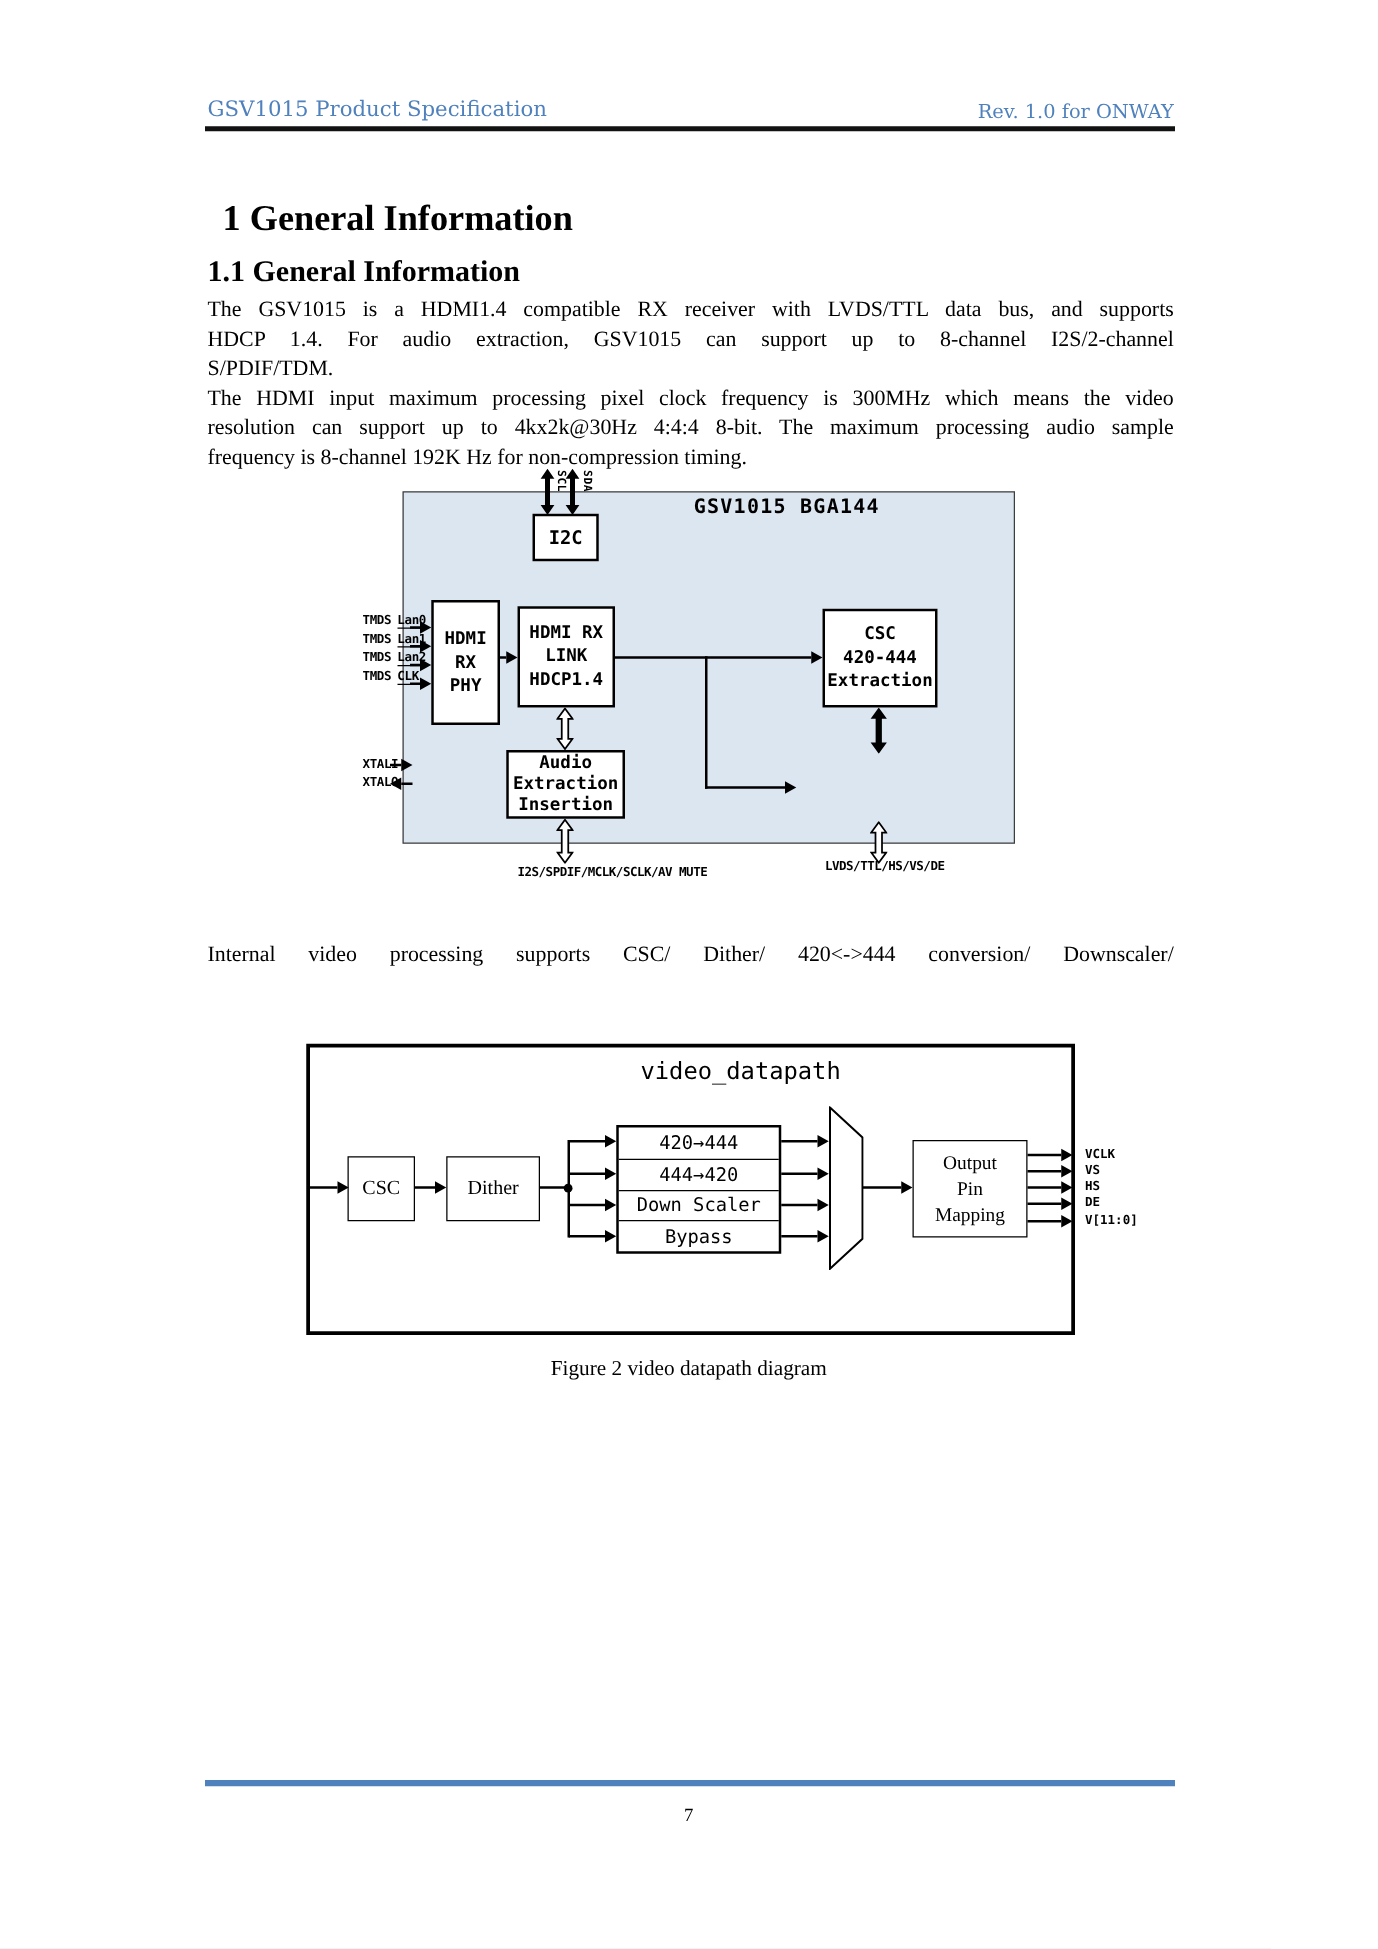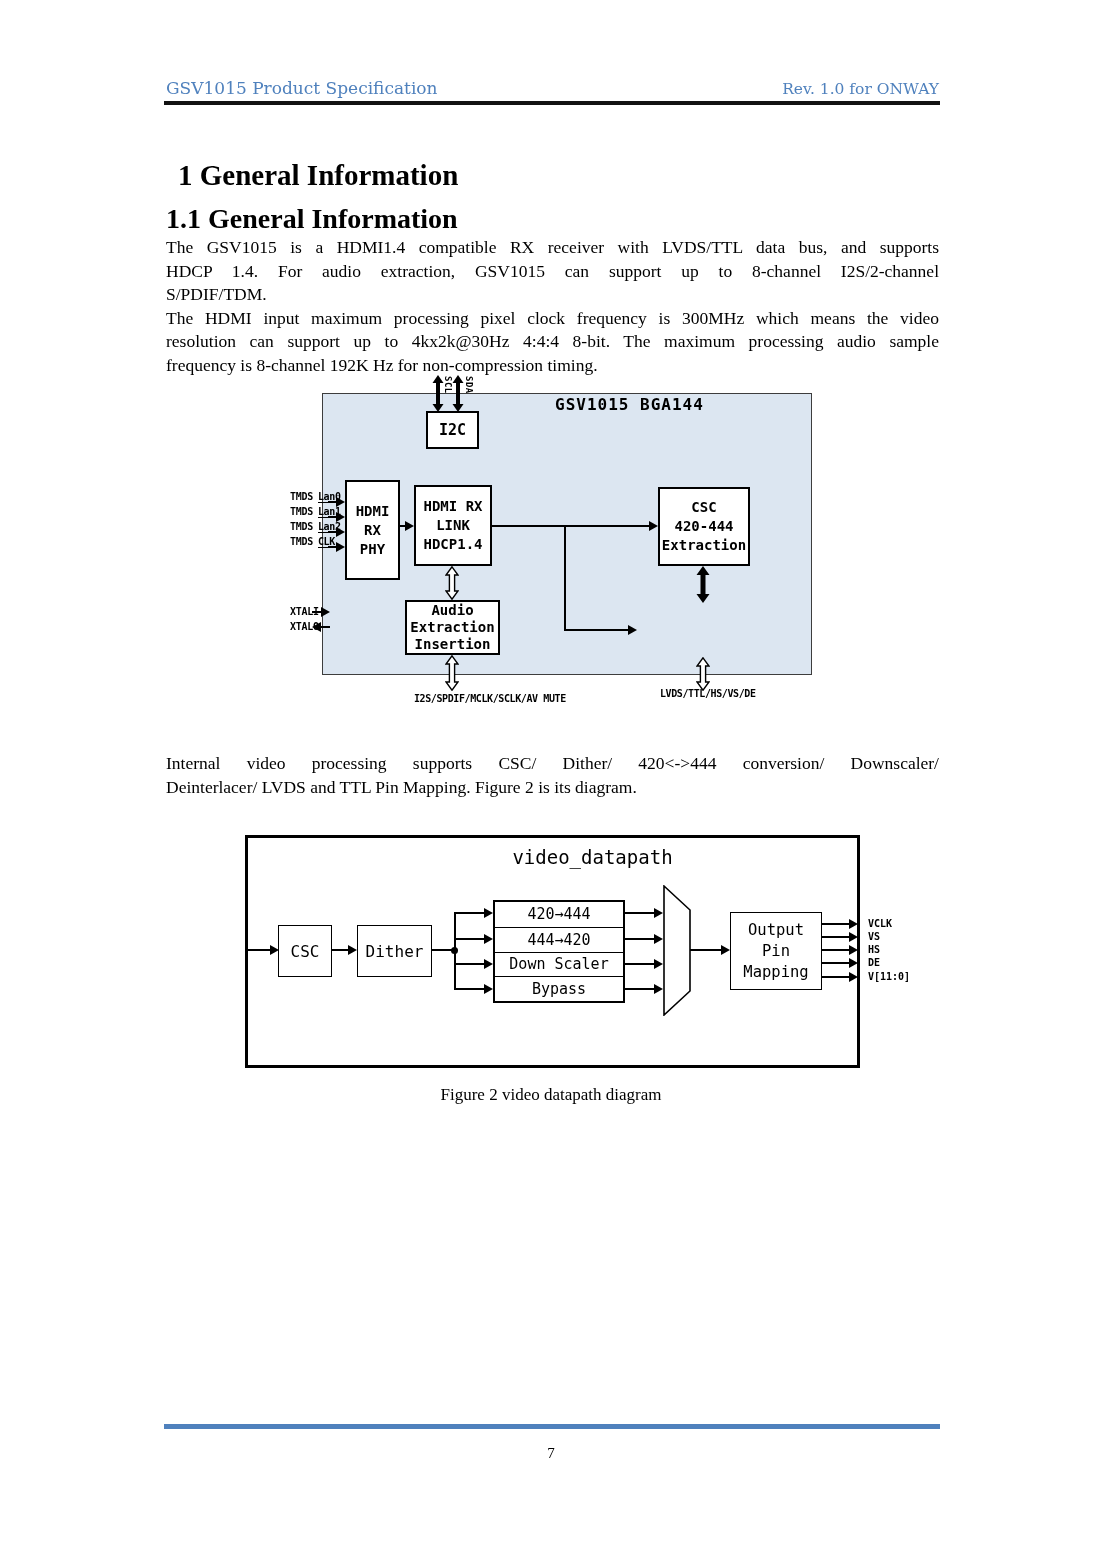--- a/index.html
+++ b/index.html
@@ -11,21 +11,21 @@
             font-family:"DejaVu Serif", serif;}
   .hdr-right{position:absolute;right:163px;top:80px;font-size:15.5px;color:#4f81bd;
              font-family:"DejaVu Serif", serif;}
   .hdr-rule{position:absolute;left:164px;top:101px;width:776px;height:3.5px;background:#121212;}
   .ftr-bar{position:absolute;left:164px;top:1424px;width:776px;height:5px;background:#4f81bd;}
   .page-num{position:absolute;left:0;top:1445px;width:100%;text-align:center;font-size:15px;}
 
   
   .content{position:absolute;left:166px;top:146px;width:773px;}
   .h1{font-size:29px;line-height:34px;font-weight:bold;margin:12px;}
-  .h2{font-size:28px;line-height:29px;font-weight:bold;margin:3px 0 3px 0;}
+  .h2{font-size:24px;line-height:29px;font-weight:bold;margin:3px 0 3px 0;}
   .bline{font-size:17.5px;line-height:23.5px;text-align:justify;text-align-last:justify;}
   .bline.last{text-align-last:left;}
   .para3{position:absolute;left:166px;top:752px;width:773px;}
 
   .caption{position:absolute;left:0;width:100%;text-align:center;font-size:17px;}
   .cap1{top:708px;}
   .cap2{top:1085px;}
 
   
   .mono{font-family:"DejaVu Sans Mono", monospace;}
@@ -56,21 +56,21 @@
   .b-link{left:144px;top:115px;width:78px;height:81px;font-size:14px;font-weight:bold;line-height:19px;}
   .b-csc{left:388px;top:117px;width:92px;height:79px;font-size:14px;font-weight:bold;line-height:19px;}
   .b-audio{left:135px;top:230px;width:95px;height:55px;font-size:14px;font-weight:bold;line-height:17px;}
   .b-lvds{left:367px;top:233px;width:133px;height:54px;font-size:15px;font-weight:bold;}
 
   
   .fig2{position:absolute;left:240px;top:830px;width:720px;height:250px;}
   .f2outer{position:absolute;left:5px;top:5px;width:615px;height:233px;border:3px solid #000;
            box-sizing:border-box;background:#fff;z-index:0;}
   .f2title{position:absolute;left:5px;top:16px;width:615px;text-align:center;font-size:19px;z-index:1;padding-left:40px;}
-  .f2box{border-width:1.5px;font-weight:normal;}
+  .f2box{border-width:1.5px;font-weight:normal;font-family:Liberation Serif, serif;}
   .b2-csc{left:38px;top:95px;width:54px;height:52px;font-size:16px;}
   .b2-dither{left:117px;top:95px;width:75px;height:52px;font-size:16px;}
   .b2-opm{left:490px;top:82px;width:92px;height:78px;font-size:15.5px;line-height:21px;}
   .stack{position:absolute;left:253px;top:70px;width:132px;height:103px;border:2px solid #000;
          box-sizing:border-box;background:#fff;z-index:1;display:grid;grid-template-rows:1fr 1fr 1fr 1fr;}
   .stack .row{display:flex;align-items:center;justify-content:center;
          font-family:"DejaVu Sans Mono", monospace;font-size:15px;}
   .stack .row + .row{border-top:1.5px solid #000;}
   .outlbl{position:absolute;left:628px;font-size:10px;font-weight:bold;z-index:1;
           font-family:"DejaVu Sans Mono", monospace;}
@@ -164,21 +164,20 @@
         <polygon points="7,0.8 13,9 9.6,9 9.6,25 13,25 7,33.2 1,25 4.4,25 4.4,9 1,9" fill="#fff" stroke="#000" stroke-width="1.4"></polygon>
       </svg>
 
     <div class="small-lbl mono" style="left:134px;top:323px;letter-spacing:-0.4px">I2S/SPDIF/MCLK/SCLK/AV MUTE</div>
     <div class="small-lbl mono" style="left:380px;top:318px;letter-spacing:-0.4px">LVDS/TTL/HS/VS/DE</div>
   </div>
 
 
   <div class="para3">
     <div class="bline">Internal video processing supports CSC/ Dither/ 420&lt;-&gt;444 conversion/ Downscaler/</div>
-    <div class="bline last">Deinterlacer/ LVDS and TTL Pin Mapping. Figure 2 is its diagram.</div>
   </div>
 
   <div class="fig2">
     <div class="f2outer"></div>
     <div class="f2title mono">video_datapath</div>
 
     <div class="box f2box b2-csc">
         <span>CSC</span>
       </div>
     <div class="box f2box b2-dither">

